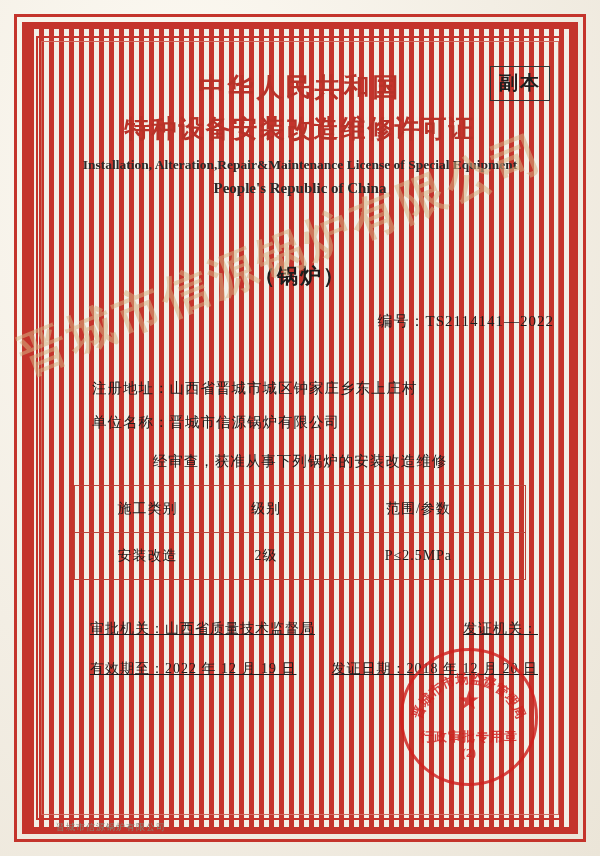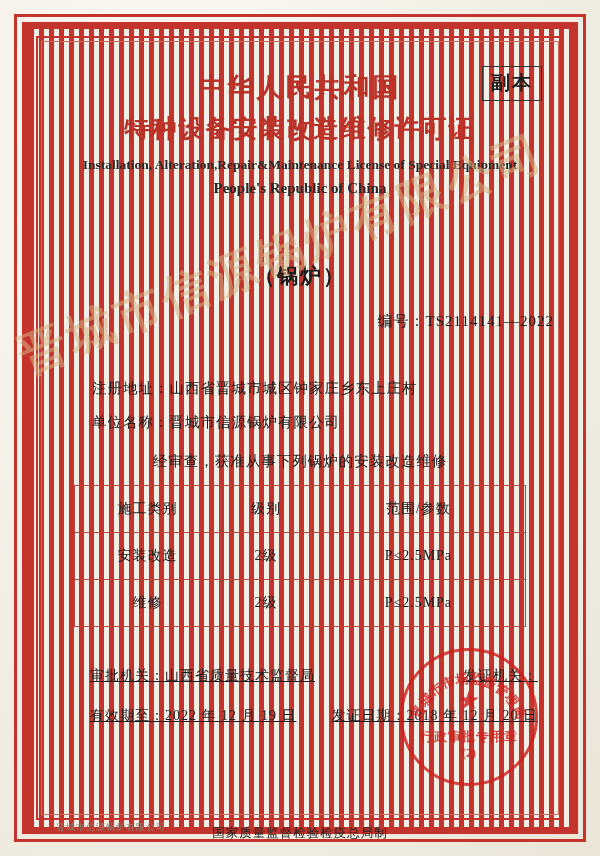--- a/index.html
+++ b/index.html
@@ -109,21 +109,21 @@
     text-align: center;
     font-size: 15px;
     font-weight: bold;
     color: #2a2a2a;
     margin-top: 7px;
   }
 
   
   .copy-badge {
     position: absolute;
-    right: 12px;
+    right: 4px;
     top: 20px;
     border: 1.5px solid #333;
     padding: 3px 8px 4px 8px;
     font-size: 19px;
     font-weight: bold;
     color: #1d1d1d;
     letter-spacing: 2px;
     background: transparent;
   }
 
@@ -333,25 +333,20 @@
       <thead>
         <tr>
           <th class="col-a">施工类别</th>
           <th class="col-b">级别</th>
           <th class="col-c">范围/参数</th>
         </tr>
       </thead>
       <tbody>
         <tr>
           <td>安装改造</td>
-          <td>2级</td>
-          <td>P≤2.5MPa</td>
-        </tr>
-        <tr>
-          <td>维修</td>
           <td>2级</td>
           <td>P≤2.5MPa</td>
         </tr>
       </tbody>
     </table>
 
     <div class="footer">
       <div class="footer-row">
         <div class="footer-left">
           <span>审批机关：</span><span>山西省质量技术监督局</span>
@@ -363,21 +358,20 @@
       <div class="footer-row">
         <div class="footer-left">
           <span>有效期至：</span><span>2022 年 12 月 19 日</span>
         </div>
         <div class="footer-right">
           <span>发证日期：</span><span>2018 年 12 月 20 日</span>
         </div>
       </div>
     </div>
 
-    <div class="bottom-note">国家质量监督检验检疫总局制</div>
   </div>
 
   <div class="watermark">晋城市信源锅炉有限公司</div>
 
   <div class="seal">
     <div class="seal-inner"></div>
     <svg class="seal-text-curve" viewBox="0 0 132 132">
       <defs>
         <path id="sealArc" d="M 16,74 A 50,50 0 0 1 116,74" fill="none"></path>
       </defs>

